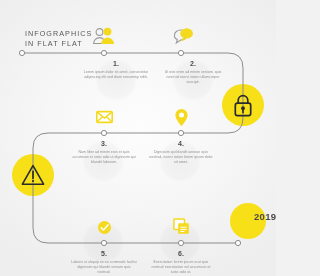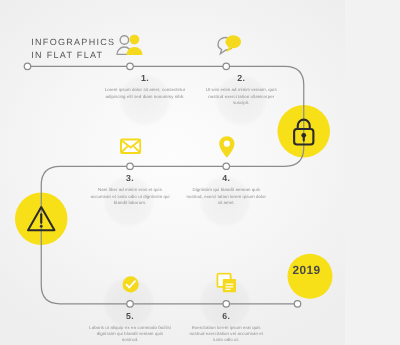--- a/index.html
+++ b/index.html
@@ -45,21 +45,21 @@
     font-size:3.5px;line-height:5.1px;color:#8f8f8f;
     letter-spacing:.06px;margin:0;
   }
 
   
   .icon{position:absolute;}
   .icon svg{display:block;}
 
   
   #year{
-    position:absolute;left:234px;top:211px;
+    position:absolute;left:254px;top:211px;
     font-size:9.5px;font-weight:700;color:#4a4a4a;letter-spacing:.3px;
   }
 </style>
 </head>
 <body>
 
 <div id="stage">
 
   <div class="blob lock"></div>
   <div class="blob warn"></div>

